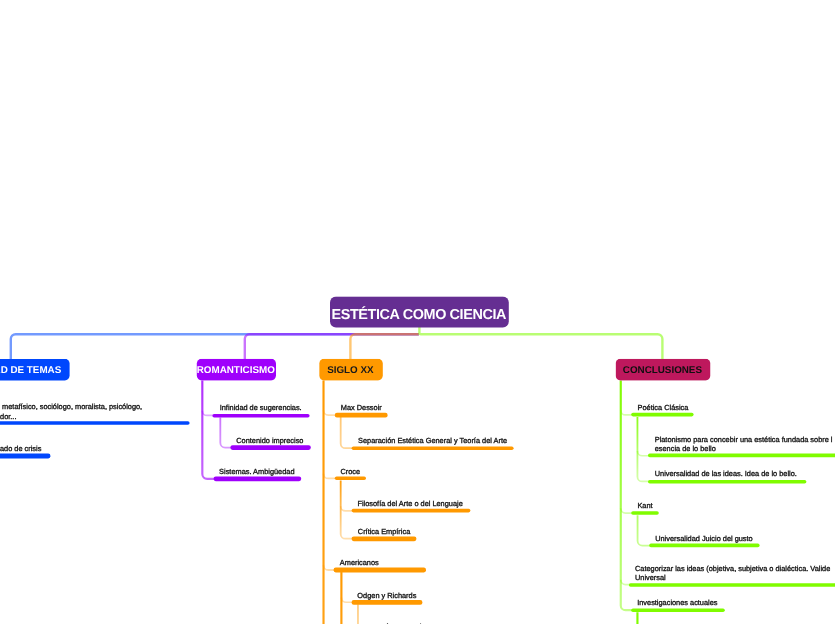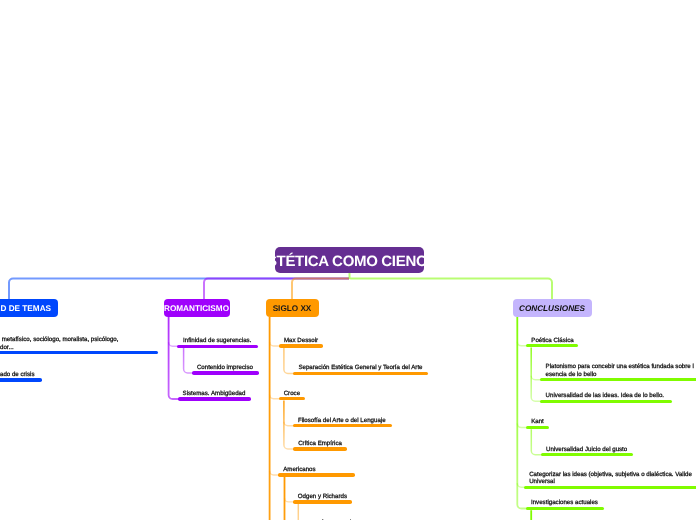--- a/index.html
+++ b/index.html
@@ -3,21 +3,21 @@
 <meta charset="utf-8">
 <title>ESTÉTICA COMO CIENCIA</title>
 <style>
   html,body{margin:0;padding:0;background:#ffffff;}
   body{width:696px;height:520px;overflow:hidden;font-family:"Liberation Sans",sans-serif;
        -webkit-font-smoothing:antialiased;text-rendering:geometricPrecision;}
   #canvas{position:relative;width:696px;height:520px;background:#fff;overflow:hidden;}
   svg.lay{position:absolute;left:0;top:0;width:696px;height:520px;}
   .node{position:absolute;border-radius:4px;display:flex;align-items:center;justify-content:center;
         font-weight:700;white-space:nowrap;box-sizing:border-box;transform:translateZ(0);}
-  .root{font-size:15px;letter-spacing:-0.32px;padding-top:3px;border-radius:5px;}
+  .root{font-size:12px;letter-spacing:-0.32px;padding-top:3px;border-radius:5px;}
   .branch{font-size:8.2px;padding-top:1.6px;}
   .topic{position:absolute;font-size:6.15px;color:#151515;white-space:pre;line-height:7.4px;-webkit-text-stroke:0.27px #151515;
          transform:translateZ(0);}
   .bar{position:absolute;height:3.3px;border-radius:1.8px;}
 </style>
 </head>
 <body>
 
 <div id="canvas">
 
@@ -103,21 +103,21 @@
     <path fill="none" stroke="url(#s5)" stroke-width="1.5" d="M531.2 347.5 V397.2 a4 4 0 0 0 4 4 H543.3"></path>
     <path fill="none" stroke="#80FC00" stroke-width="1.4" stroke-opacity="0.33" d="M531.2 375.8 a4 4 0 0 0 4 4 H543.3"></path>
     <path fill="none" stroke="url(#s6)" stroke-width="1.5" d="M531.3 429.3 V450.7 a4 4 0 0 0 4 4 H543.7"></path>
     <path fill="none" stroke="url(#s7)" stroke-width="1.8" d="M531.2 510.2 V521.0"></path>
   </svg>
 
   <div class="node root" style="left:274.5px;top:247px;width:149px;height:26px;background:#652E92;color:#ffffff;">ESTÉTICA COMO CIENCIA</div>
   <div class="node branch" style="left:-20.4px;top:298.5px;width:78px;height:18.5px;background:#0047FD;color:#ffffff;justify-content:flex-end;padding-right:6.6px;">AD DE TEMAS</div>
   <div class="node branch" style="left:163.5px;top:298.5px;width:66px;height:18.5px;background:#9F00FC;color:#ffffff;">ROMANTICISMO</div>
   <div class="node branch" style="left:265.5px;top:298.5px;width:53px;height:18.5px;background:#FF9900;color:#1a1a1a;text-align:center;">SIGLO XX</div>
-  <div class="node branch" style="left:512.5px;top:298.5px;width:79px;height:18.5px;background:#c4b5fd;color:#101010;font-style:italic;">CONCLUSIONES</div>
+  <div class="node branch" style="left:512.5px;top:298.5px;width:79px;height:18.5px;background:#be185d;color:#101010;">CONCLUSIONES</div>
   <div class="bar" style="left:-13.8px;top:350.75px;width:172.1px;background:#0047FD;"></div>
   <div class="topic" style="left:-16.7px;top:336.2px;">ósofo, metafísico, sociólogo, moralista, psicólogo,
 educador...</div>
   <div class="bar" style="left:-13.8px;top:378.25px;width:55.4px;background:#0047FD;"></div>
   <div class="topic" style="left:-8.9px;top:371.1px;">Estado de crisis</div>
   <div class="bar" style="left:177.4px;top:344.55px;width:80.3px;background:#9F00FC;"></div>
   <div class="topic" style="left:183.1px;top:337.0px;">Infinidad de sugerencias.</div>
   <div class="bar" style="left:191.5px;top:371.35px;width:67.0px;background:#9F00FC;"></div>
   <div class="topic" style="left:196.9px;top:363.8px;">Contenido impreciso</div>
   <div class="bar" style="left:177.7px;top:397.35px;width:73.1px;background:#9F00FC;"></div>

